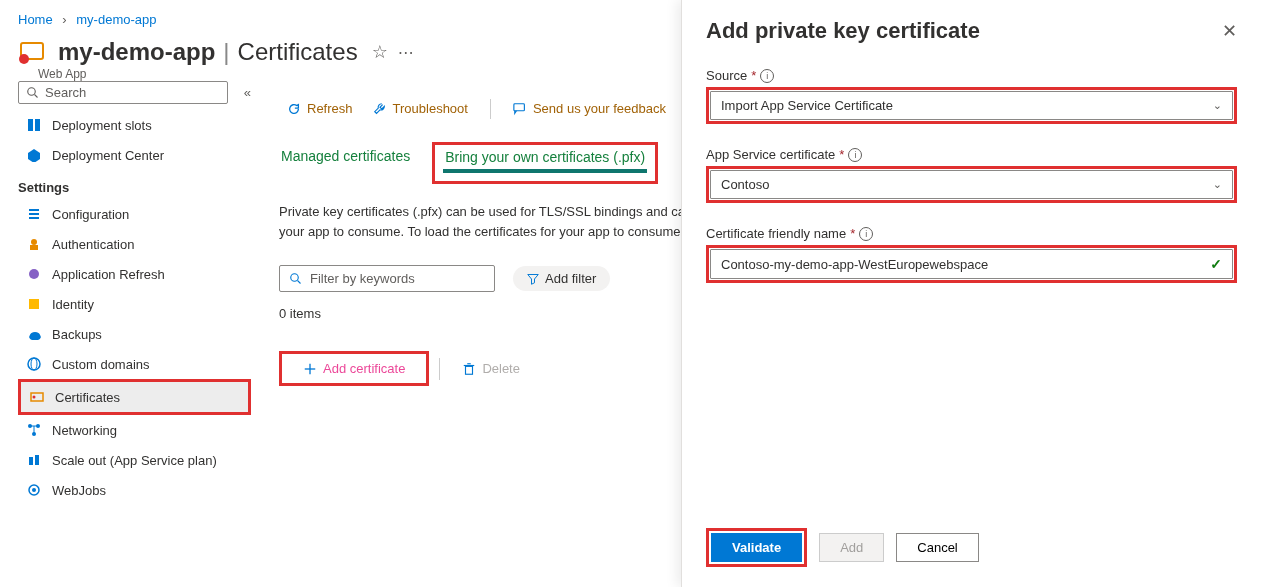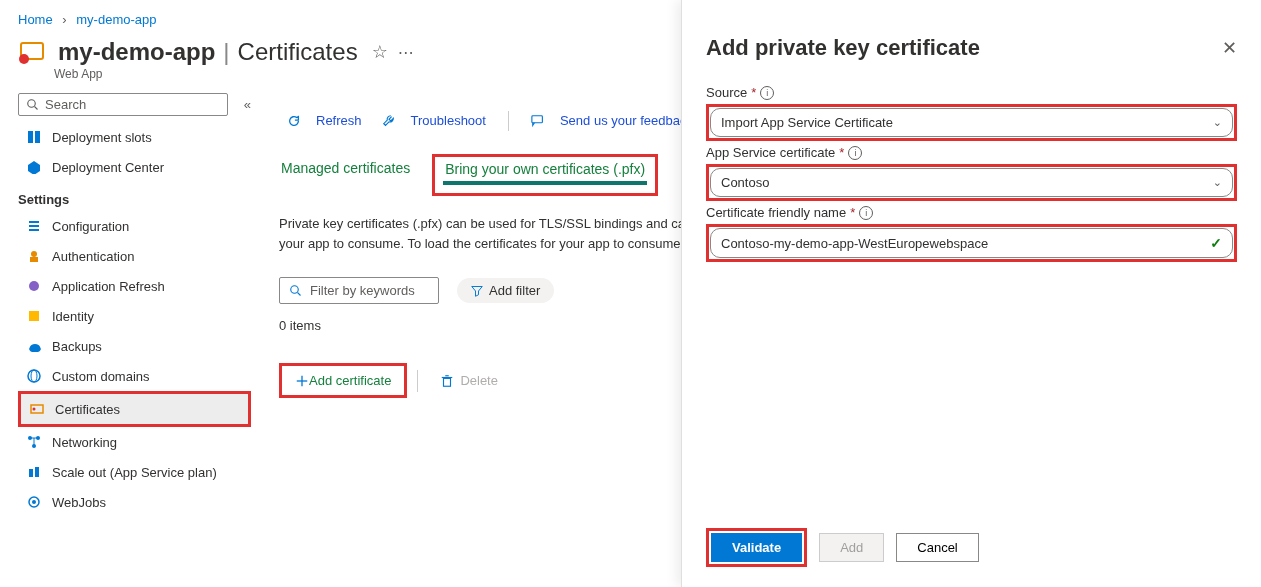--- a/index.html
+++ b/index.html
@@ -9,75 +9,75 @@
     .breadcrumb a { color: #0078d4; text-decoration: none; }
     .breadcrumb .sep { color: #605e5c; margin: 0 6px; }
 
     .header { display: flex; align-items: center; padding: 10px 18px 2px; }
     .header .appicon { width: 30px; height: 30px; margin-right: 10px; }
     .header .title { font-size: 24px; font-weight: 600; }
     .header .subtitle-sep { font-size: 24px; font-weight: 300; color: #888; margin: 0 8px; }
     .header .page { font-size: 24px; font-weight: 400; }
     .header .star { margin-left: 14px; font-size: 18px; color: #605e5c; }
     .header .more { margin-left: 10px; color: #605e5c; font-size: 16px; }
-    .subheading { padding-left: 54px; font-size: 12px; color: #605e5c; margin-top: -2px; margin-bottom: 12px; }
+    .subheading { padding-left: 38px; font-size: 12px; color: #605e5c; margin-top: -2px; margin-bottom: 0; }
 
     .layout { display: flex; height: calc(100% - 78px); }
 
     .sidebar { width: 255px; padding: 0 4px 0 18px; border-right: none; overflow-y: auto; }
     .search-row { display: flex; align-items: center; gap: 16px; }
     .searchbox { flex:1; display: flex; align-items: center; border: 1px solid #8a8886; border-radius: 2px; padding: 3px 8px; font-size: 13px; color: #605e5c; margin-bottom: 6px; }
     .searchbox svg { margin-right: 6px; }
     .collapse-chevron { color:#605e5c; font-size:13px; margin-bottom:6px; }
     .nav-group-label { font-size: 13px; font-weight: 600; padding: 10px 0 4px; }
     .nav-item { display: flex; align-items: center; padding: 7px 8px; font-size: 13px; color: #323130; border-radius: 0; cursor: pointer; }
     .nav-item .ic { width: 16px; height: 16px; margin-right: 10px; display:flex; align-items:center; justify-content:center; }
     .nav-item.selected { background: #ededed; font-weight: 400; }
     .nav-highlight { border: 3px solid #e03030; }
 
     .main { flex: 1; padding: 14px 14px 0 24px; position: relative; }
     .toolbar { display: flex; align-items: center; gap: 4px; font-size: 13px; color: #323130; }
-    .tbtn { display: flex; align-items: center; gap: 15px; padding: 6px 8px; cursor: pointer; color:#1d4ed8;justify-content:center; }
+    .tbtn { display: flex; align-items: center; gap: 6px; padding: 6px 8px; cursor: pointer; color:#a16207;justify-content:center; }
     .tbtn svg { color: #0078d4; }
     .divider-v { width:1px; height:20px; background:#ccc; margin: 0 10px; }
 
     .tabs { display: flex; gap: 20px; margin-top: 20px; font-size: 14px; }
     .tab { padding: 6px 2px 10px; color: #15803d; cursor: pointer; }
     .tab.active { border-bottom: 4px solid #0f766e; }
     .tab-highlight { border: 3px solid #e03030; padding: 4px 8px 8px; }
 
     .desc { margin-top: 18px; color: #323130; font-size: 13px; line-height: 1.5; max-width: 640px; }
 
     .filter-row { display: flex; align-items: center; gap: 18px; margin-top: 24px; }
-    .filter-input { display:flex; align-items:center; border: 1px solid #8a8886; border-radius: 2px; padding: 5px 10px; width: 160px; font-size:13px; color:#605e5c; }
+    .filter-input { display:flex; align-items:center; border: 1px solid #8a8886; border-radius: 2px; padding: 5px 10px; width: 216px; font-size:13px; color:#605e5c; }
     .filter-input svg{ margin-right:8px; color:#0078d4; }
     .addfilter-pill { display:flex; align-items:center; gap:6px; background:#f3f2f1; border-radius:20px; padding:5px 14px; font-size:13px; color:#323130; }
     .addfilter-pill svg { color:#0078d4; }
 
     .count { margin-top: 14px; font-size: 13px; }
 
     .action-row { display:flex; align-items:center; gap:10px; margin-top: 30px; }
-    .addcert-btn { display:flex; align-items:center; border:1px solid transparent; padding:6px 12px; font-size:13px; color:#15803d; cursor:pointer; }
+    .addcert-btn { display:flex; align-items:center; gap:6px; border:1px solid transparent; padding:6px 20px; font-size:13px; color:#ec4899; cursor:pointer; }
     .addcert-btn svg { color:#0078d4; }
     .addcert-highlight { border: 3px solid #e03030; }
     .divv { width:1px; height:22px; background:#ccc; }
     .delete-btn { display:flex; align-items:center; gap:6px; padding:6px 12px; font-size:13px; color:#b0adab; cursor:default; }
     .delete-btn svg{ color:#0078d4; }
 
     
     .panel { position:absolute; top:0; right:0; width: 580px; height:100%; background:#fff; border-left:1px solid #e1dfdd; box-shadow:-4px 0 12px rgba(0,0,0,.08); padding: 18px 24px; overflow:auto; }
-    .panel-head { display:flex; justify-content:space-between; align-items:center; margin-bottom: 24px; margin-top: 17px; }
+    .panel-head { display:flex; justify-content:space-between; align-items:center; margin-bottom: 24px; }
     .panel-title { font-size: 22px; font-weight: 600; }
     .close-x { font-size:18px; color:#605e5c; cursor:pointer; }
 
-    .field { margin-bottom: 4px; }
+    .field { margin-bottom: 23px; }
     .field-label { font-size: 13px; color:#323130; display:flex; align-items:center; gap:4px; margin-bottom:4px; }
     .req { color:#a4262c; }
     .info-ic { width:14px; height:14px; border:1px solid #605e5c; border-radius:50%; display:inline-flex; align-items:center; justify-content:center; font-size:9px; color:#605e5c; }
-    .select-box { border:1px solid #8a8886; border-radius:10px; padding:6px 10px; display:flex; justify-content:space-between; align-items:center; font-size:13px; }
+    .select-box { border:1px solid #8a8886; border-radius:1px; padding:6px 10px; display:flex; justify-content:space-between; align-items:center; font-size:13px; }
     .field-highlight { border:3px solid #e03030; padding:1px; }
     .chev { color:#605e5c; font-size:11px;}
     .check-green { color: #107c10; font-size:14px; font-weight:bold; }
 
     .panel-footer { position:absolute; bottom: 20px; left:24px; display:flex; gap:12px; align-items:center;}
     .btn { padding:6px 20px; font-size:13px; border:1px solid #8a8886; background:#fff; cursor:pointer; }
     .btn-primary { background:#0078d4; color:#fff; border-color:#0078d4; font-weight:600;}
     .btn-disabled { background:#f3f2f1; color:#a19f9d; border-color:#ccc; }
     .validate-highlight { border:3px solid #e03030; padding:2px;}
   </style>

